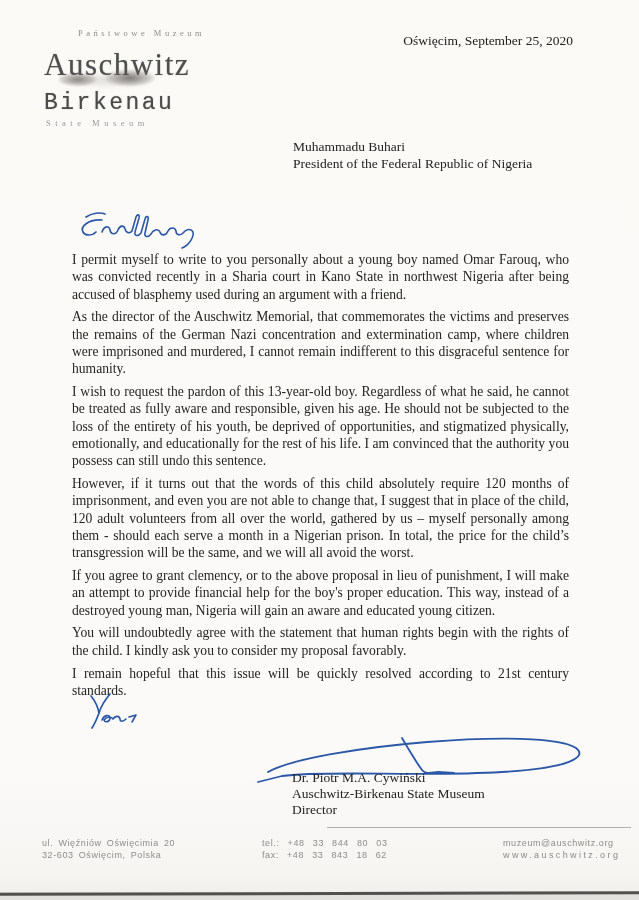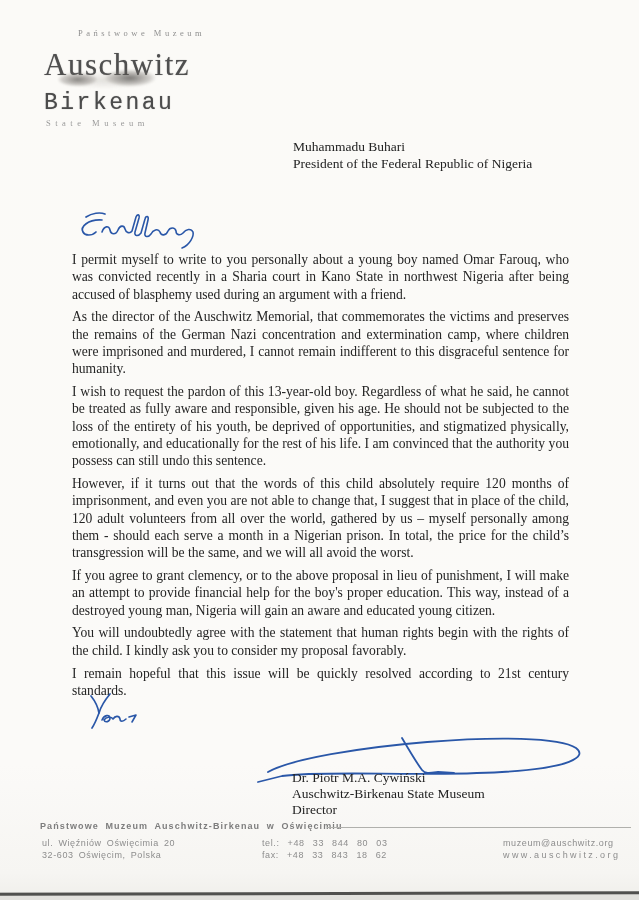--- a/index.html
+++ b/index.html
@@ -63,20 +63,21 @@
 <div class="page">
 
   <div class="logo">
     <div class="logo-pre">Państwowe Muzeum</div>
     <div class="logo-top">Auschwitz</div>
     <div class="logo-smudge"></div>
     <div class="logo-bottom">Birkenau</div>
     <div class="logo-sub">State Museum</div>
   </div>
 
+  <div class="date-line">Oświęcim, September 25, 2020</div>
 
   <div class="recipient">
     <div>Muhammadu Buhari</div>
     <div>President of the Federal Republic of Nigeria</div>
   </div>
 
   <svg class="ink salutation-ink" width="135" height="44" viewBox="0 0 135 44" aria-label="Excellency">
     <path stroke-width="1.7" d="M14,7 C20,3 28,2 33,4"></path>
     <path stroke-width="1.7" d="M30,10 C16,9 8,17 11,22 C13,26 20,26 24,22"></path>
     <path stroke-width="1.6" d="M30,22 C32,16 37,15 38,20 C39,25 44,25 46,20 C48,15 52,15 53,19 C54,23 58,24 60,21 L64,7 C65,4 68,4 67,8 L63,22 C62,26 66,27 69,23 L73,9 C74,5 77,6 76,10 L73,23 C72,27 76,28 79,24 C81,20 86,18 88,22 C89,26 94,26 96,21 C98,17 103,17 104,21 C104,25 108,26 111,23 C114,19 119,18 121,22 C122,26 118,35 110,38"></path>
@@ -103,21 +104,20 @@
     <path stroke-width="1.8" d="M14,48 C60,22 290,2 322,24 C334,33 316,44 248,48 C170,53 70,46 28,52 L4,58"></path>
     <path stroke-width="1.8" d="M148,14 C155,26 162,38 168,46 C171,50 176,49 184,48 L200,49"></path>
   </svg>
 
   <div class="sig-block">
     <div>Dr. Piotr M.A. Cywiński</div>
     <div>Auschwitz-Birkenau State Museum</div>
     <div>Director</div>
   </div>
 
-  <div class="footer footer-org">Państwowe Muzeum Auschwitz-Birkenau w Oświęcimiu</div>
   <div class="footer-rule"></div>
 
   <div class="footer footer-col footer-address">
     <div>ul. Więźniów Oświęcimia 20</div>
     <div>32-603 Oświęcim, Polska</div>
   </div>
 
   <div class="footer footer-col footer-phones">
     <div>tel.: +48 33 844 80 03</div>
     <div>fax: +48 33 843 18 62</div>

